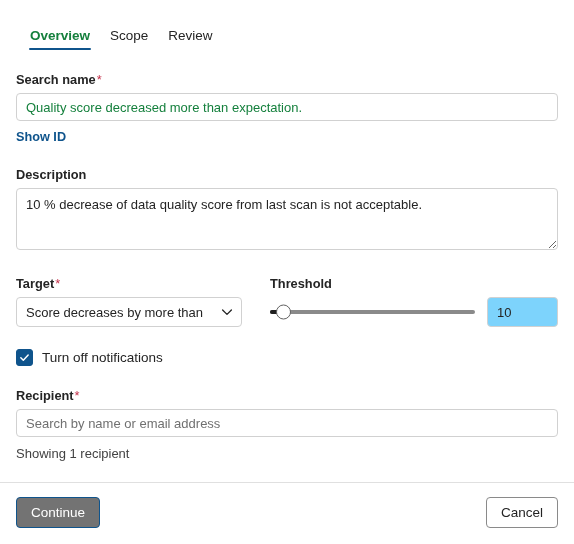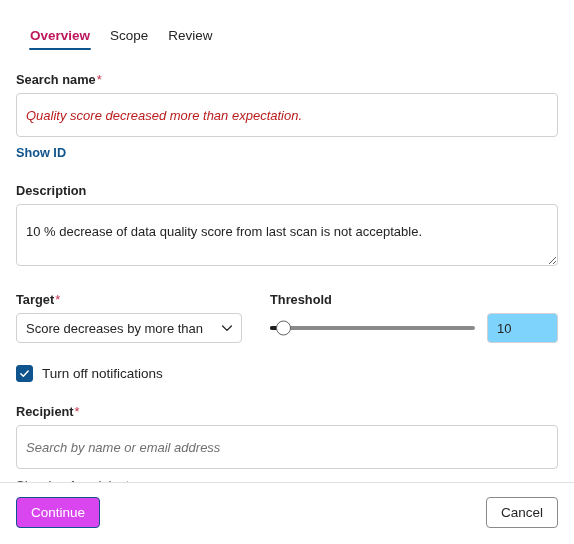--- a/index.html
+++ b/index.html
@@ -49,21 +49,21 @@
     position: relative;
     font-size: 13.5px;
     color: #242424;
     padding: 0 10px 7px 10px;
     cursor: pointer;
     white-space: nowrap;
   }
   .tab:first-child { margin-left: 4px; }
   .tab.active {
     font-weight: bold;
-    color: #be185d;
+    color: #15803d;
   }
   .tab.active::after {
     content: "";
     position: absolute;
     left: 9px;
     right: 9px;
     bottom: 0;
     height: 2.5px;
     border-radius: 2px;
     background: #0f548c;
@@ -80,30 +80,29 @@
   }
   .req {
     color: #c4314b;
     font-weight: normal;
     margin-left: 1px;
   }
 
   .text-input {
     box-sizing: border-box;
     width: 100%;
-    height: 44px;
+    height: 28px;
     border: 1px solid #d1d1d1;
     border-radius: 4px;
     background: #ffffff;
     font-family: "Liberation Sans", sans-serif;
     font-size: 13px;
-    color: #b91c1c;
+    color: #15803d;
     padding: 0 9px;
     outline: none;
-    font-style: italic;
   }
   .text-input::placeholder { color: #707070; }
 
   .link {
     display: inline-block;
     margin-top: 9px;
     font-size: 12.7px;
     font-weight: bold;
     color: #0f548c;
     text-decoration: none;
@@ -114,21 +113,21 @@
   .textarea {
     box-sizing: border-box;
     width: 100%;
     height: 62px;
     border: 1px solid #d1d1d1;
     border-radius: 4px;
     background: #ffffff;
     font-family: "Liberation Sans", sans-serif;
     font-size: 13px;
     color: #242424;
-    padding: 18px 9px;
+    padding: 7px 9px;
     resize: vertical;
     outline: none;
     line-height: 1.4;
   }
 
   
   .row {
     display: flex;
     align-items: flex-end;
     margin-top: 22px;
@@ -277,21 +276,21 @@
     font-family: "Liberation Sans", sans-serif;
     font-size: 13.5px;
     height: 31px;
     border-radius: 4px;
     cursor: pointer;
     padding: 0 14px;
     box-sizing: border-box;
     line-height: 29px;
   }
   .btn-primary {
-    background: #d946ef;
+    background: #737373;
     color: #ffffff;
     border: 1px solid #0f548c;
     min-width: 78px;
     text-align: center;
   }
   .btn-secondary {
     background: #ffffff;
     color: #242424;
     border: 1px solid #8a8a8a;
     min-width: 71px;

